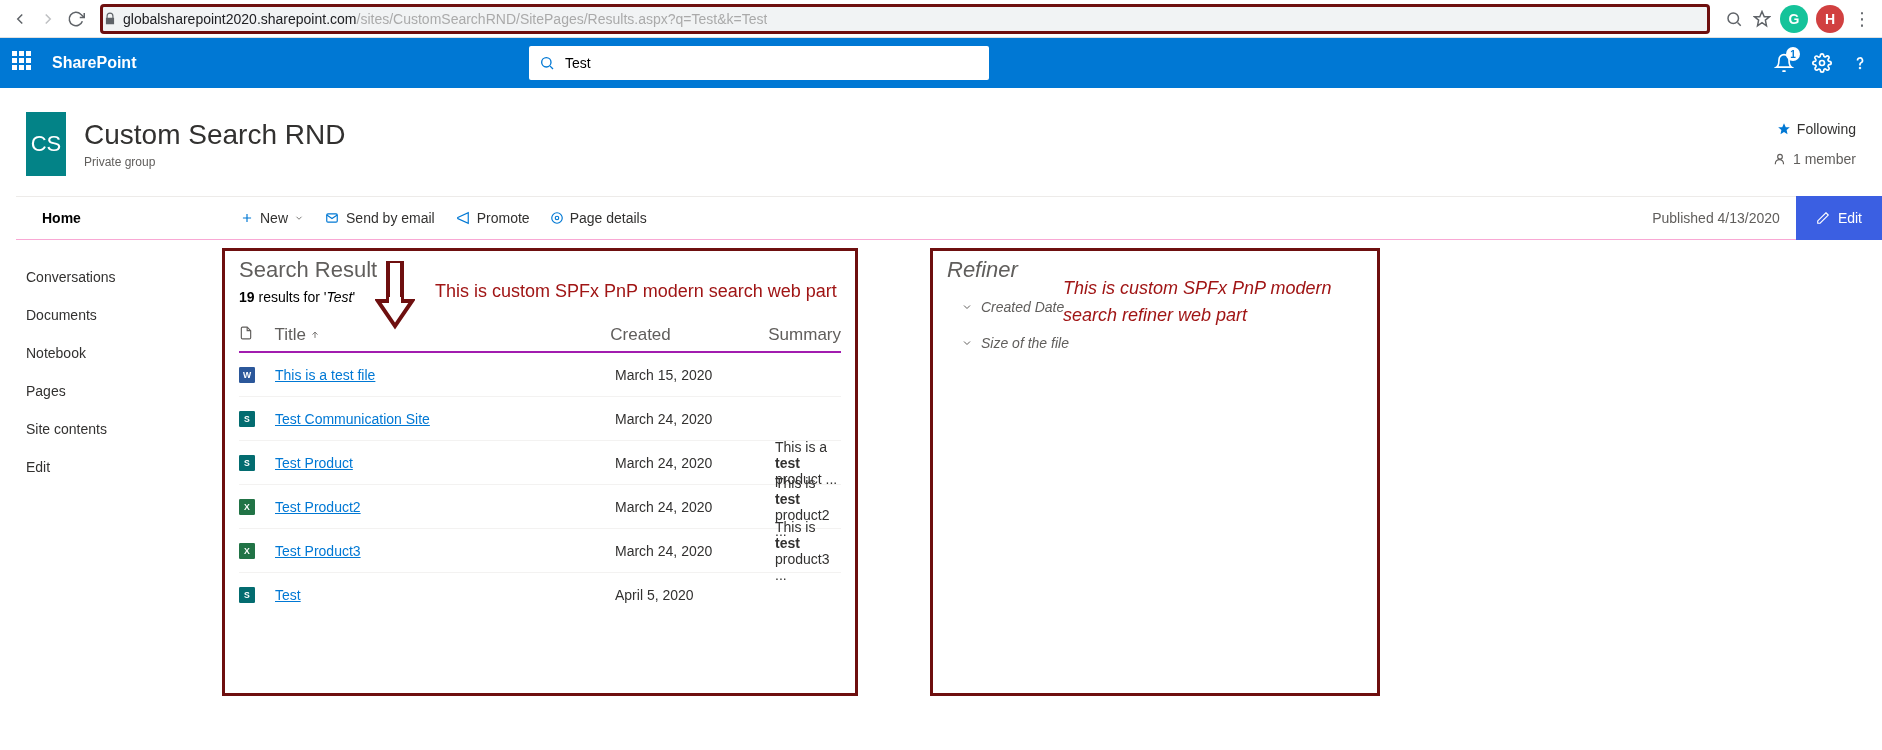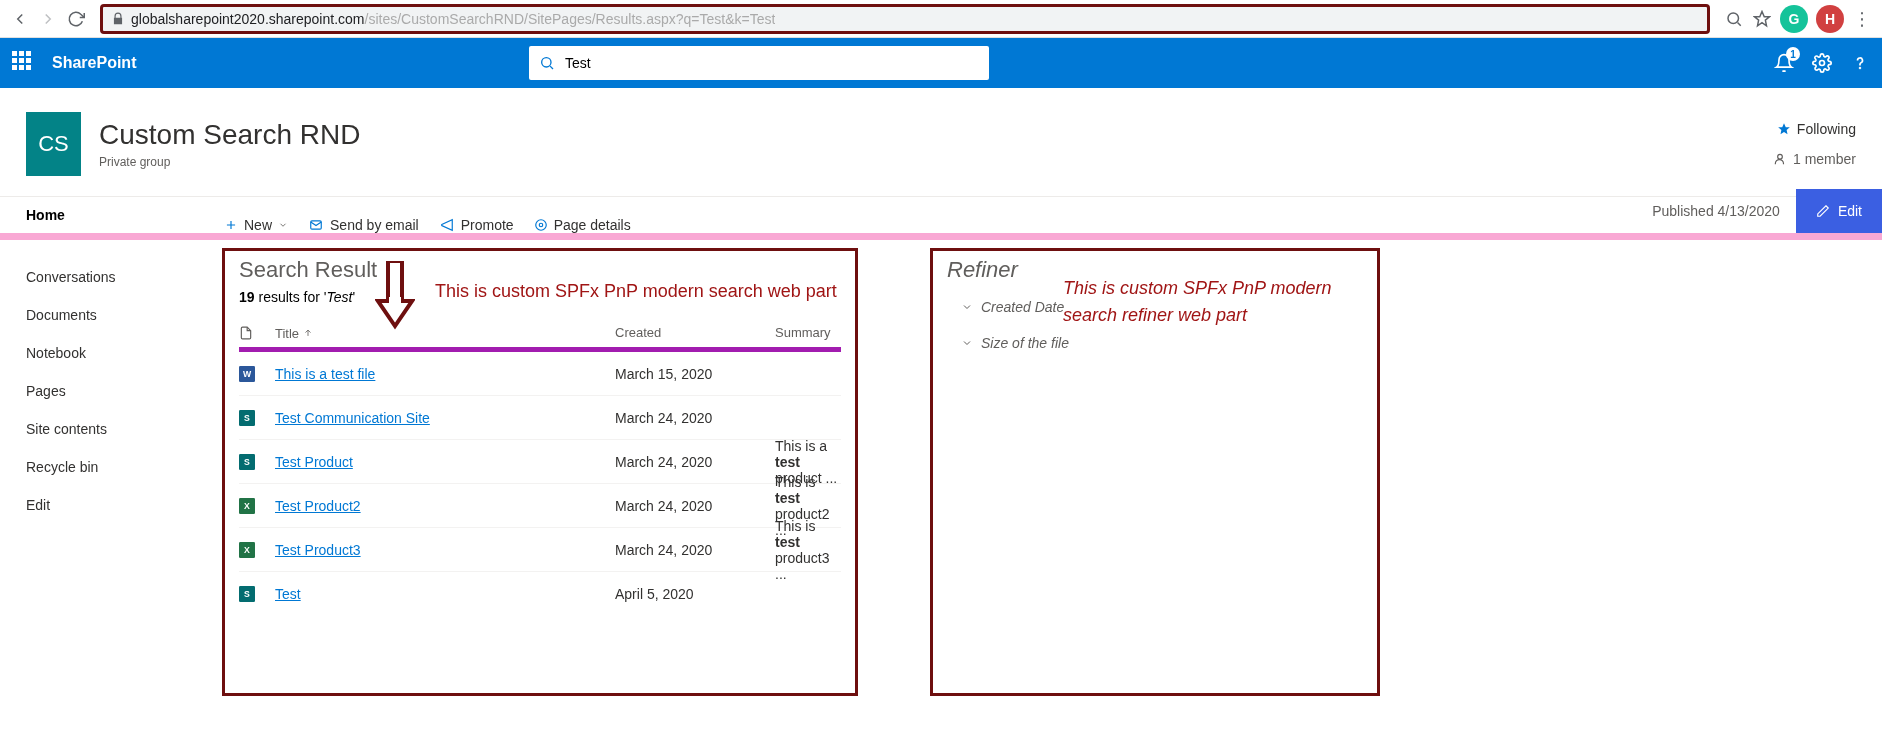--- a/index.html
+++ b/index.html
@@ -2,21 +2,21 @@
 <html><head>
 <meta charset="utf-8">
 <style>
   * { box-sizing: border-box; margin: 0; padding: 0; font-family: "Segoe UI", Arial, sans-serif; }
   body { width: 1882px; height: 750px; background: #fff; overflow: hidden; }
 
   
   .chrome-bar { height: 38px; display: flex; align-items: center; padding: 0 6px; background: #fff; border-bottom: 1px solid #e0e0e0; }
   .chrome-btn { width: 28px; height: 28px; display:flex; align-items:center; justify-content:center; color:#5f6368; border-radius:50%; }
   .chrome-btn svg { width:18px; height:18px; }
-  .url-wrap { flex:1; display:flex; align-items:center; height:30px; margin:0 10px; border:3px solid #6e0f0f; border-radius:4px; background:#f1f3f4; padding:0 8px; }
+  .url-wrap { flex:1; display:flex; align-items:center; height:30px; margin:0 10px; border:3px solid #6e0f0f; border-radius:4px; background:#f1f3f4; padding:0 0; }
   .lock-icon { width:14px; height:14px; margin-right:6px; color:#5f6368; }
   .url-text { font-size:14px; color:#aaa; white-space:nowrap; overflow:hidden; }
   .url-host { color:#202124; }
   .ext-icon { width:28px; height:28px; border-radius:50%; display:flex; align-items:center; justify-content:center; font-size:14px; font-weight:600; color:#fff; margin:0 4px; }
   .dots { font-size:18px; color:#5f6368; }
 
   
   .suite-bar { height:50px; background:#0078d4; display:flex; align-items:center; color:#fff; padding:0 12px; }
   .waffle { width:24px; height:24px; display:grid; grid-template-columns:repeat(3,5px); grid-template-rows:repeat(3,5px); gap:2px; margin-right:16px; }
   .waffle span { background:#fff; }
@@ -24,29 +24,29 @@
   .suite-search-wrap { margin:0 auto; }
   .suite-search { width:460px; height:34px; background:#fff; border:none; border-radius:2px; display:flex; align-items:center; padding:0 10px; }
   .suite-search svg { width:16px; height:16px; color:#0078d4; margin-right:10px; }
   .suite-search input { border:none; outline:none; font-size:14px; flex:1; }
   .suite-right { margin-left:auto; display:flex; align-items:center; gap:18px; }
   .suite-icon { width:20px; height:20px; color:#fff; position:relative; }
   .bell-badge { position:absolute; top:-6px; right:-6px; background:#fff; color:#0078d4; border-radius:50%; width:14px; height:14px; font-size:10px; display:flex; align-items:center; justify-content:center; font-weight:600; }
 
   
   .site-header { display:flex; align-items:center; padding:24px 26px 20px 26px; }
-  .site-logo { width:55px; height:64px; background:#038387; color:#fff; display:flex; align-items:center; justify-content:center; font-size:22px; margin-right:18px; }
+  .site-logo { width:40px; height:64px; background:#038387; color:#fff; display:flex; align-items:center; justify-content:center; font-size:22px; margin-right:18px; }
   .site-title { font-size:28px; font-weight:300; color:#323130; }
   .site-sub { font-size:12px; color:#605e5c; margin-top:4px; }
   .site-header-right { margin-left:auto; text-align:right; color:#323130; }
   .following { font-size:14px; display:flex; align-items:center; justify-content:flex-end; gap:6px; }
   .member  { font-size:14px; display:flex; align-items:center; justify-content:flex-start; gap:6px; margin-top:14px; color:#605e5c;}
 
   
-  .cmd-row { display:flex; align-items:flex-end; height:44px; border-top:1px solid #edebe9; border-bottom:7px solid #f9a8d4;}
+  .cmd-row { display:flex; align-items:center; height:44px; border-top:1px solid #edebe9; border-bottom:1px solid #f9a8d4;margin-left:16px;}
   .left-nav { width:200px; height:100%; display:flex; align-items:center; padding-left:26px; font-weight:600; font-size:14px; }
   .cmd-buttons { display:flex; align-items:center; gap:20px; padding-left:24px; font-size:14px; color:#323130; }
   .cmd-item { display:flex; align-items:center; gap:6px; }
   .cmd-right { margin-left:auto; display:flex; align-items:center; gap:16px; padding-right:0; font-size:14px; color:#605e5c;}
   .edit-btn { background:#3b5fe2; color:#fff; height:44px; padding:0 20px; display:flex; align-items:center; gap:8px; font-size:14px; }
 
   
   .page-body { display:flex; }
   .side-nav { width:200px; padding:18px 0 0 26px; }
   .side-nav div { font-size:14px; color:#323130; padding:11px 0; }
@@ -55,21 +55,21 @@
   .panel { position:relative; }
   .panel-border { border:3px solid #6e0f0f; padding:6px 14px 14px 14px; }
   .results-panel { width:636px; }
   .refiner-panel { width:450px; height:448px;font-style:italic;}
 
   .panel-title { font-size:22px; font-weight:300; color:#605e5c; margin-bottom:6px; }
   .result-count { font-size:14px; margin-bottom:14px; }
   .result-count b { font-weight:600; }
   .result-count i { font-style:italic; }
 
-  .res-header { display:flex; font-size:13px; color:#605e5c; padding:6px 0; border-bottom:5px solid #a21caf;}
+  .res-header { display:flex; font-size:17px; color:#605e5c; padding:6px 0; border-bottom:2px solid #a21caf;}
   .col-icon { width:36px; }
   .col-title { width:340px; display:flex; align-items:center; gap:4px; }
   .col-created { width:160px; }
   .col-summary { flex:1; }
 
   .res-row { display:flex; align-items:center; font-size:14px; color:#323130; height:44px; border-bottom:1px solid #f3f2f1; }
   .res-row:last-child{ border-bottom:none;}
   .file-ico { width:16px; height:16px; }
   .res-link { color:#0078d4; text-decoration:underline; }
   .summary b { font-weight:600; }
@@ -239,21 +239,20 @@
   </div>
 </div>
 
 <div class="page-body">
   <div class="side-nav" id="sidenav">
       <div>Conversations</div>
       <div>Documents</div>
       <div>Notebook</div>
       <div>Pages</div>
       <div>Site contents</div>
-      <div>Recycle bin</div>
       <div>Edit</div>
     </div>
 
   <div class="content">
 
     <div class="panel results-panel panel-border">
       <div class="panel-title">Search Result</div>
       <div class="result-count">
         <b>19</b><span> results for '</span><i>Test</i><span>'</span>
       </div>

